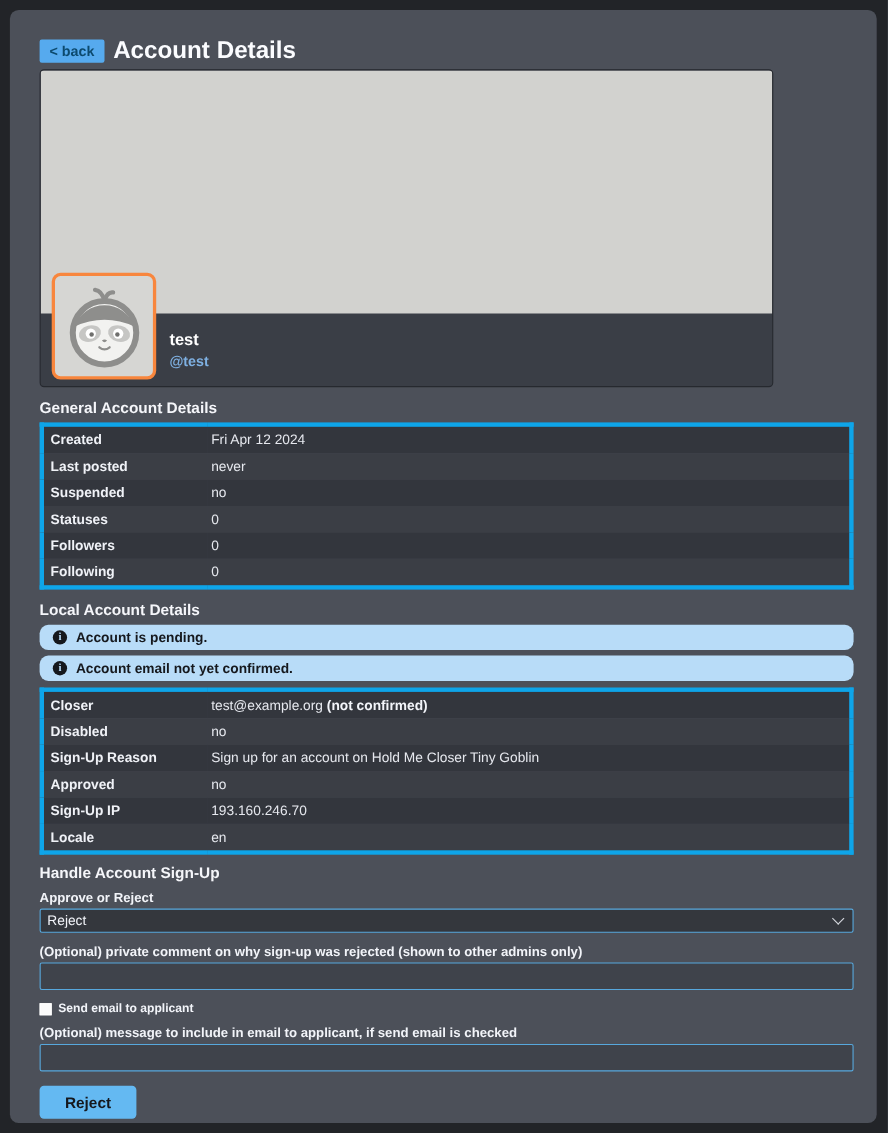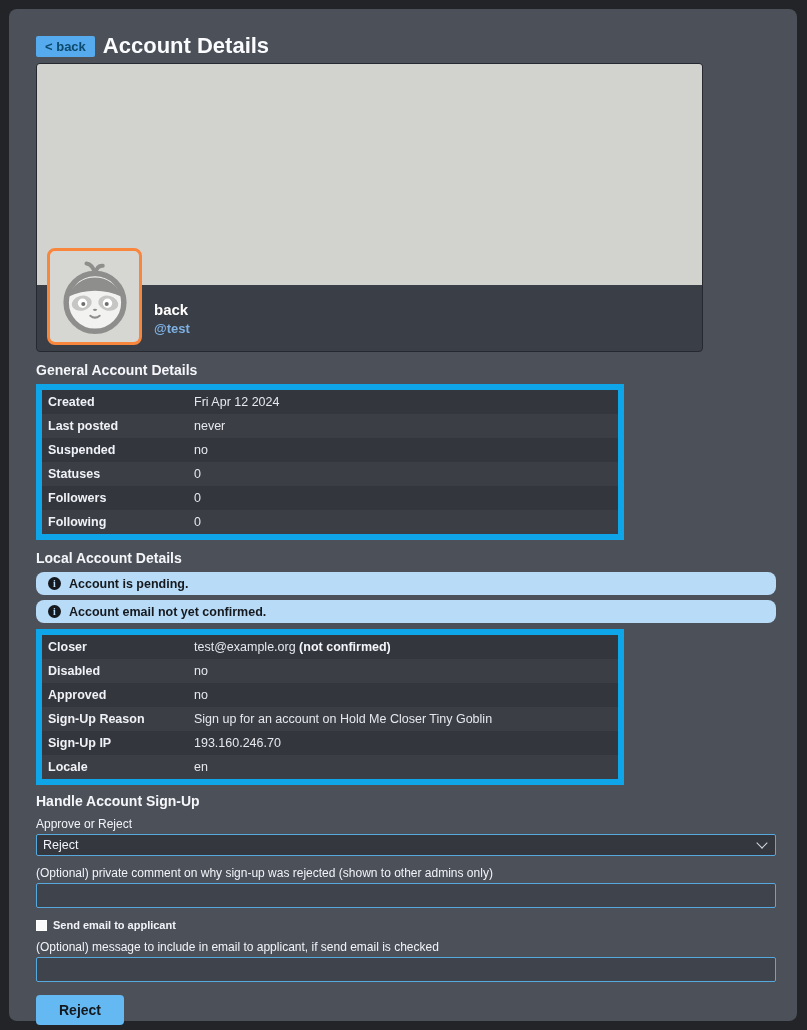--- a/index.html
+++ b/index.html
@@ -47,22 +47,22 @@
     width:89px;height:91px;
     background:#d6d6d3;
     border:3px solid #f8863d;border-radius:8px;
     display:flex;align-items:center;justify-content:center;
   }
   .avatar-box svg{width:78px;height:78px;display:block;}
   
   .section-heading{font-size:14px;font-weight:bold;color:#f5f6fa;margin:10px 0 6px 0;}
   
   table.details{
-    width:588px;border-collapse:collapse;
-    border:6px solid #0ea5e9;
+    width:740px;border-collapse:collapse;
+    border:4px solid #0ea5e9;
     font-size:12.5px;
   }
   table.details tr:nth-child(odd){background:#33363d;}
   table.details tr:nth-child(even){background:#3b3e45;}
   table.details th{
     width:143px;text-align:left;font-weight:bold;color:#f0f2f7;
     padding:5px 0 5px 6px;vertical-align:middle;
   }
   table.details td{color:#e6e8ee;padding:5px 0 5px 3px;vertical-align:middle;}
   table.details td b{color:#f3f5fa;}
@@ -74,21 +74,21 @@
     padding-left:12px;margin-bottom:5px;
   }
   .info-icon{
     width:13px;height:13px;border-radius:50%;
     background:#15181d;color:#b8dcf8;
     font-size:10px;font-weight:bold;line-height:13px;
     text-align:center;flex:0 0 auto;font-family:"Liberation Serif",serif;
   }
   .notice-text{font-size:12.5px;font-weight:bold;color:#15181d;}
   
-  .field-label{font-size:12px;font-weight:normal;color:#f2f4f9;margin-top:10px;margin-bottom:3px;}
+  .field-label{font-size:12px;font-weight:bold;color:#f2f4f9;margin-top:10px;margin-bottom:3px;}
   .field-label.first{margin-top:8px;}
   .select-wrap{position:relative;width:740px;}
   select.approve-select{
     width:100%;height:22px;box-sizing:border-box;
     background:#34373d;color:#f2f4f9;
     border:1px solid #57a8dd;border-radius:2px;
     font-size:12.5px;font-family:inherit;
     padding:0 6px;appearance:none;-webkit-appearance:none;-moz-appearance:none;
   }
   .chevron{
@@ -126,21 +126,21 @@
 <div class="panel">
 
   <div class="header-row">
     <button class="back-btn">&lt; back</button>
     <h1 class="page-title">Account Details</h1>
   </div>
 
   <div class="profile-card">
     <div class="card-header"></div>
     <div class="card-bottom">
-      <span class="display-name">back</span>
+      <span class="display-name">test</span>
       <span class="user-handle">@test</span>
     </div>
     <div class="avatar-box">
       <span>
         <svg viewBox="0 0 100 100" xmlns="http://www.w3.org/2000/svg">
 
           <path d="M50 20 Q47 8 39 7" stroke="#8e8e8c" stroke-width="5" fill="none" stroke-linecap="round"></path>
           <path d="M50 20 Q53 9 60 10" stroke="#8e8e8c" stroke-width="5" fill="none" stroke-linecap="round"></path>
 
           <circle cx="50" cy="57" r="37" fill="#f2f2f0" stroke="#8e8e8c" stroke-width="7"></circle>
@@ -209,26 +209,26 @@
     <tbody>
         <tr>
       <th>Closer</th>
       <td><span>test@example.org </span><b>(not confirmed)</b></td>
     </tr>
     <tr>
       <th>Disabled</th>
       <td>no</td>
     </tr>
     <tr>
+      <th>Sign-Up Reason</th>
+      <td>Sign up for an account on Hold Me Closer Tiny Goblin</td>
+    </tr>
+    <tr>
       <th>Approved</th>
       <td>no</td>
-    </tr>
-    <tr>
-      <th>Sign-Up Reason</th>
-      <td>Sign up for an account on Hold Me Closer Tiny Goblin</td>
     </tr>
     <tr>
       <th>Sign-Up IP</th>
       <td>193.160.246.70</td>
     </tr>
     <tr>
       <th>Locale</th>
       <td>en</td>
     </tr>
   </tbody>

